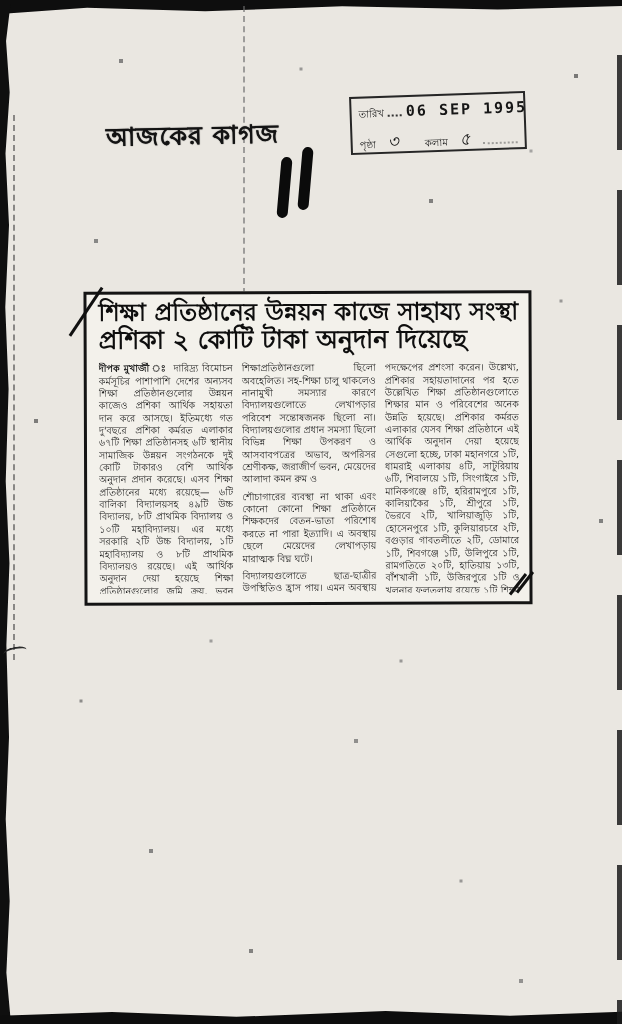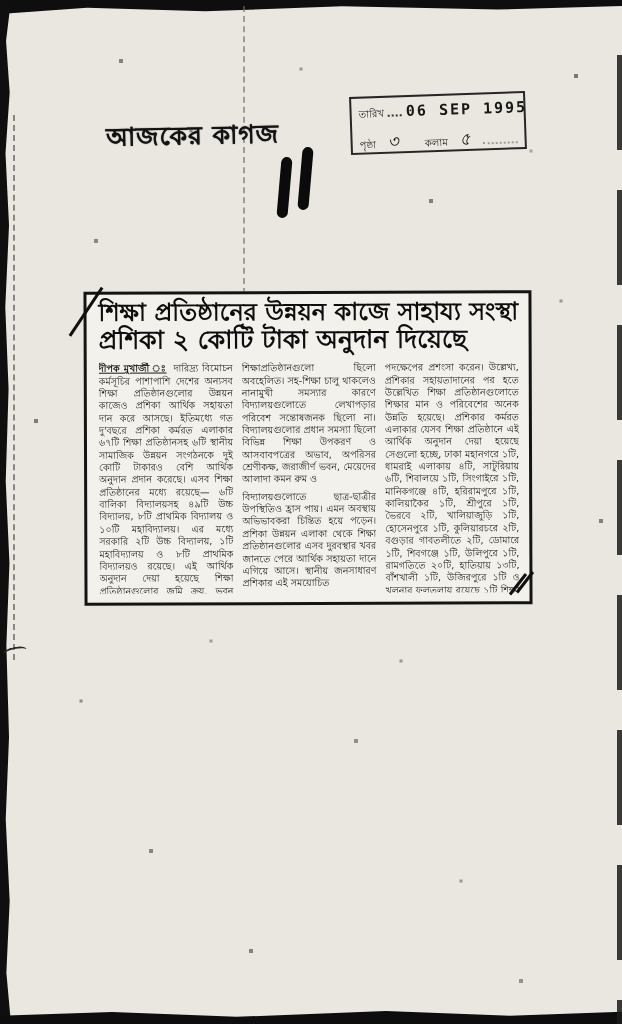--- a/index.html
+++ b/index.html
@@ -90,21 +90,21 @@
   .headline .hl1{display:block;font-size:24px;white-space:nowrap;}
   .headline .hl2{display:block;font-size:25px;white-space:nowrap;}
   .columns{
     display:flex;gap:9px;padding:5px 10px 6px 12px;height:231px;overflow:hidden;
   }
   .col{
     flex:1;min-width:0;font-size:9.5px;line-height:1.3;text-align:justify;
     color:#1c1c1c;overflow:hidden;
   }
   .col p{margin:0 0 5px 0;}
-  .byline{margin-right:3px;font-weight:bold;text-decoration:underline;}
+  .byline{margin-right:3px;font-weight:bold;}
   
   .pen-squiggle{
     position:absolute;left:3px;top:647px;width:24px;height:8px;
     border-top:2px solid #2a2a2a;border-radius:50%;transform:rotate(-12deg);
   }
   .specks{position:absolute;left:0;top:0;width:2px;height:2px;background:transparent;
     box-shadow:
       120px 60px 0 1px #5a5a5a, 190px 130px 0 0.5px #666, 575px 75px 0 1px #4a4a4a,
       300px 68px 0 0.5px #777, 430px 200px 0 1px #555, 530px 150px 0 0.5px #888,
       95px 240px 0 1px #606060, 560px 300px 0 0.5px #777, 150px 850px 0 1px #5d5d5d,
@@ -160,20 +160,21 @@
 
     <div class="columns">
       <div class="col">
         <p>
           <strong class="byline">দীপক মুখার্জী ঃ</strong>
           <span>দারিদ্র্য বিমোচন কর্মসূচির পাশাপাশি দেশের অন্যসব শিক্ষা প্রতিষ্ঠানগুলোর উন্নয়ন কাজেও প্রশিকা আর্থিক সহায়তা দান করে আসছে। ইতিমধ্যে গত দু'বছরে প্রশিকা কর্মরত এলাকার ৬৭টি শিক্ষা প্রতিষ্ঠানসহ ৬টি স্থানীয় সামাজিক উন্নয়ন সংগঠনকে দুই কোটি টাকারও বেশি আর্থিক অনুদান প্রদান করেছে। এসব শিক্ষা প্রতিষ্ঠানের মধ্যে রয়েছে— ৬টি বালিকা বিদ্যালয়সহ ৪৯টি উচ্চ বিদ্যালয়, ৮টি প্রাথমিক বিদ্যালয় ও ১০টি মহাবিদ্যালয়। এর মধ্যে সরকারি ২টি উচ্চ বিদ্যালয়, ১টি মহাবিদ্যালয় ও ৮টি প্রাথমিক বিদ্যালয়ও রয়েছে। এই আর্থিক অনুদান দেয়া হয়েছে শিক্ষা প্রতিষ্ঠানগুলোর জমি ক্রয়, ভবন নির্মাণ ও পুনসংস্কার, আসবাবপত্র তৈরি, শিক্ষকদের বেতন-ভাতা প্রদান, নলকূপ স্থাপন, পুকুর খনন, বনায়ন এবং পাঠ্য পুস্তকসহ বিভিন্ন শিক্ষা উপকরণ ক্রয়ের জন্য। দীর্ঘদিন উন্নয়নবঞ্চিত</span>
         </p>
       </div>
       <div class="col">
         <p>শিক্ষাপ্রতিষ্ঠানগুলো ছিলো অবহেলিত। সহ-শিক্ষা চালু থাকলেও নানামুখী সমস্যার কারণে বিদ্যালয়গুলোতে লেখাপড়ার পরিবেশ সন্তোষজনক ছিলো না। বিদ্যালয়গুলোর প্রধান সমস্যা ছিলো বিভিন্ন শিক্ষা উপকরণ ও আসবাবপত্রের অভাব, অপরিসর শ্রেণীকক্ষ, জরাজীর্ণ ভবন, মেয়েদের আলাদা কমন রুম ও</p>
+        <p>শৌচাগারের ব্যবস্থা না থাকা এবং কোনো কোনো শিক্ষা প্রতিষ্ঠানে শিক্ষকদের বেতন-ভাতা পরিশোধ করতে না পারা ইত্যাদি। এ অবস্থায় ছেলে মেয়েদের লেখাপড়ায় মারাত্মক বিঘ্ন ঘটে।</p>
         <p>বিদ্যালয়গুলোতে ছাত্র-ছাত্রীর উপস্থিতিও হ্রাস পায়। এমন অবস্থায় অভিভাবকরা চিন্তিত হয়ে পড়েন। প্রশিকা উন্নয়ন এলাকা থেকে শিক্ষা প্রতিষ্ঠানগুলোর এসব দুরবস্থার খবর জানতে পেরে আর্থিক সহায়তা দানে এগিয়ে আসে। স্থানীয় জনসাধারণ প্রশিকার এই সময়োচিত</p>
       </div>
       <div class="col">
         <p>পদক্ষেপের প্রশংসা করেন। উল্লেখ্য, প্রশিকার সহায়তাদানের পর হতে উল্লেখিত শিক্ষা প্রতিষ্ঠানগুলোতে শিক্ষার মান ও পরিবেশের অনেক উন্নতি হয়েছে। প্রশিকার কর্মরত এলাকার যেসব শিক্ষা প্রতিষ্ঠানে এই আর্থিক অনুদান দেয়া হয়েছে সেগুলো হচ্ছে, ঢাকা মহানগরে ১টি, ধামরাই এলাকায় ৪টি, সাটুরিয়ায় ৬টি, শিবালয়ে ১টি, সিংগাইরে ১টি, মানিকগঞ্জে ৪টি, হরিরামপুরে ১টি, কালিয়াকৈর ১টি, শ্রীপুরে ১টি, ভৈরবে ২টি, খালিয়াজুড়ি ১টি, হোসেনপুরে ১টি, কুলিয়ারচরে ২টি, বগুড়ার গাবতলীতে ২টি, ডোমারে ১টি, শিবগঞ্জে ১টি, উলিপুরে ১টি, রামগতিতে ২০টি, হাতিয়ায় ১৩টি, বাঁশখালী ১টি, উজিরপুরে ১টি ও খুলনার ফুলতলায় রয়েছে ১টি শিক্ষা প্রতিষ্ঠান। এ ছাড়া ঢাকা, সাটুরিয়া, শিবালয় ও ধামরাই এলাকার ৬টি সমাজকল্যাণমূলক কর্মকাণ্ডে নিয়োজিত প্রতিষ্ঠানকেও আর্থিক অনুদান প্রদান করা হয়।</p>
       </div>
     </div>
 
     <div class="cut-slash-br1"></div>
     <div class="cut-slash-br2"></div>
   </div>

